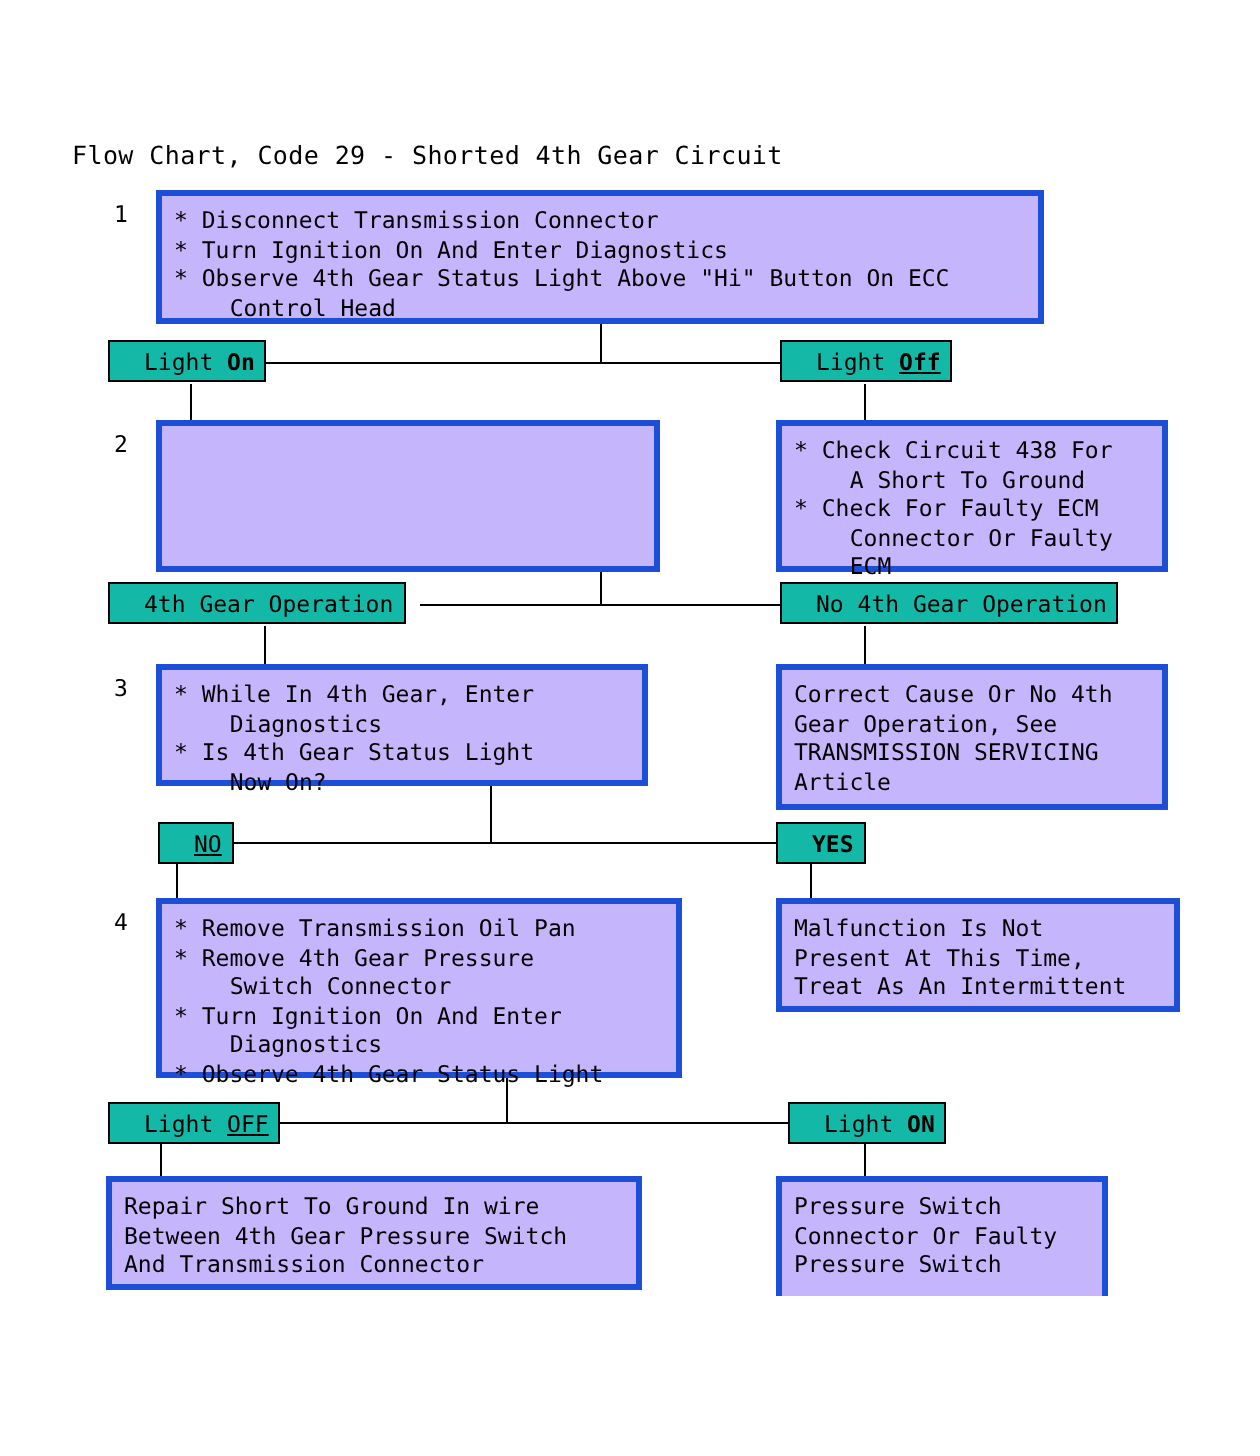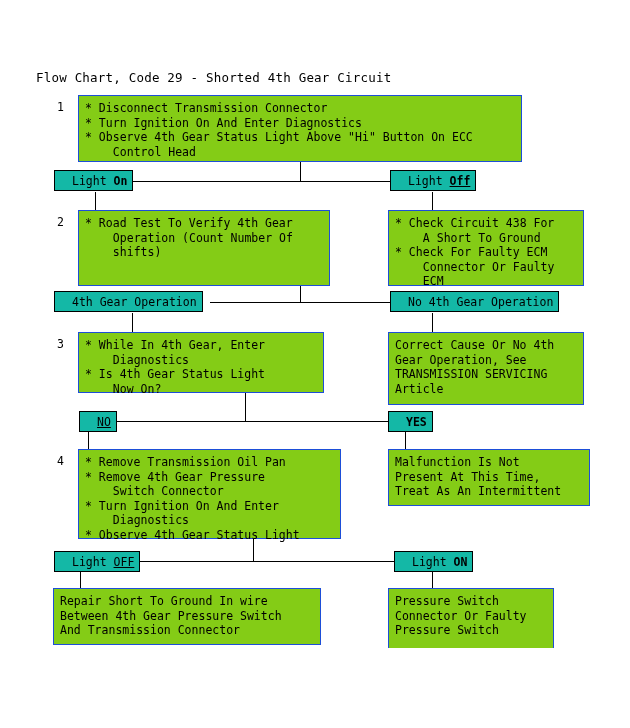--- a/index.html
+++ b/index.html
@@ -25,22 +25,22 @@
   .title {
     left: 36px;
     top: 70px;
     font-size: 12.5px;
     letter-spacing: 0.2px;
     white-space: nowrap;
   }
 
   
   .box {
-    border: 1px solid #1d4ed8;
-    background: #84cc16;
+    border: 3px solid #1d4ed8;
+    background: #c4b5fd;
     box-sizing: border-box;
     font-size: 11.5px;
     line-height: 14.6px;
     padding: 5px 5px 4px 6px;
     z-index: 3;
   }
   .box .ln { white-space: pre; }
 
   
   .bullets { }
@@ -111,23 +111,20 @@
   <div class="abs label" style="left:54px; top:170px;"><span>Light </span><b>On</b></div>
 
   <div class="abs label" style="left:390px; top:170px;"><span>Light </span><b><u>Off</u></b></div>
 
   <div class="abs vline" style="left:95px; top:192px; height:18px;"></div>
   <div class="abs vline" style="left:432px; top:192px; height:18px;"></div>
 
   <div class="abs stepnum" style="left:57px; top:215px;">2</div>
 
   <div class="abs box bullets" style="left:78px; top:210px; width:252px; height:76px;">
-    <span class="item"><span class="ast">* </span><span>Road Test To Verify 4th Gear
-  Operation (Count Number Of
-  shifts)</span></span>
   </div>
 
   <div class="abs box bullets" style="left:388px; top:210px; width:196px; height:76px;">
     <span class="item"><span class="ast">* </span><span>Check Circuit 438 For
   A Short To Ground</span></span>
     <span class="item"><span class="ast">* </span><span>Check For Faulty ECM
   Connector Or Faulty
   ECM</span></span>
   </div>
 

